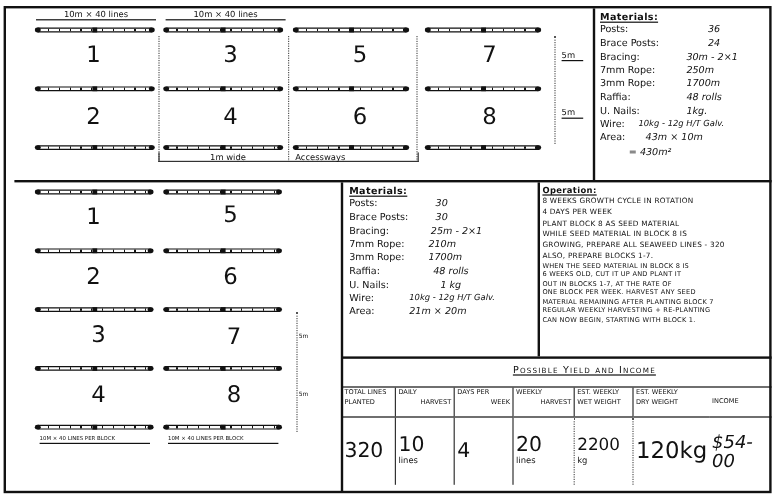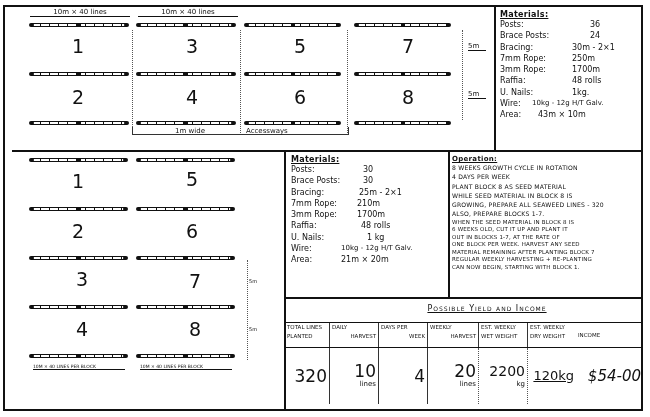--- a/index.html
+++ b/index.html
@@ -12,27 +12,27 @@
           background:repeating-linear-gradient(90deg,#111 0 1px,#fff 1px 9px); box-sizing:border-box; }
   .line::before, .line::after { content:""; position:absolute; top:-1px; width:5px; height:4px; background:#111; border-radius:2px; }
   .line::before { left:-2px; } .line::after { right:-2px; }
   .line .mid { position:absolute; left:50%; top:-1px; width:4px; height:4px; background:#111; margin-left:-2px; }
   .blocknum { position:absolute; font-size:19px; text-align:center; width:60px; }
   .vdash { position:absolute; width:0; border-left:1px dotted #555; }
   .small { font-size:7px; }
   .mat-title { font-size:8px; font-weight:bold; text-decoration:underline; letter-spacing:0.3px; }
   .mat-row { display:flex; font-size:8px; line-height:11.3px; white-space:nowrap; }
   .mat-row .k { width:62px; }
-  .mat-row .v { flex:1; }
+  .mat-row .v { flex:1;font-style:italic; }
   .op-text { font-size:6.1px; line-height:9.3px; letter-spacing:0.2px; text-transform:uppercase; }
   .ytable { border-collapse:collapse; position:absolute; }
   .ytable td { border-left:1px solid #333; padding:0 2px; vertical-align:top; }
   .ytable td:first-child { border-left:none; }
   .hdr td { font-size:5.5px; height:24px; line-height:9px; border-bottom:1px solid #111; text-transform:uppercase; }
-  .val td { font-size:17px; height:56px; vertical-align:middle; text-align:right; line-height:16px; }
+  .val td { font-size:17px; height:56px; vertical-align:middle; text-align:left; line-height:16px; }
   .val .sub { font-size:7px; display:block; line-height:10px; }
 </style>
 </head>
 <body>
 
 <div class="abs frame" style="left:3px;top:5px;width:640px;height:406px;"></div>
 
 <div class="abs" style="left:12px;top:150px;width:631px;height:0;border-top:2px solid #111;"></div>
 
 <div>
@@ -130,20 +130,24 @@
       <span class="k">U. Nails:</span>
       <span class="v" style="padding-left:10px;">1kg.</span>
     </div>
   <div class="mat-row">
       <span class="k" style="width:32px;">Wire:</span>
       <span class="v" style="font-size:7px;">10kg - 12g H/T Galv.</span>
     </div>
   <div class="mat-row">
       <span class="k" style="width:38px;">Area:</span>
       <span class="v">43m × 10m</span>
+    </div>
+  <div class="mat-row">
+      <span class="k" style="width:24px;"></span>
+      <span class="v">= 430m²</span>
     </div>
 </div>
 
 <div>
   <div class="line" style="left:30px;top:158px;width:97px;">
       <span class="mid"></span>
     </div>
   <div class="line" style="left:137px;top:158px;width:97px;">
       <span class="mid"></span>
     </div>
@@ -283,17 +287,17 @@
     <td style="border-left:none;vertical-align:middle;">
           <div>Income</div>
         </td>
   </tr>
   <tr class="val">
     <td><span>320</span></td>
     <td><span>10</span><span class="sub">lines</span></td>
     <td><span>4</span></td>
     <td><span>20</span><span class="sub">lines</span></td>
     <td style="font-size:14px;border-left:1px dotted #555;"><span>2200</span><span class="sub">kg</span></td>
-    <td style="font-size:13px;border-left:1px dotted #555;text-decoration:underline;"><span>120kg</span></td>
+    <td style="font-size:19px;border-left:1px dotted #555;"><span>120kg</span></td>
     <td style="border-left:none;font-size:15px;font-style:italic;"><span>$54-00</span></td>
   </tr>
 </tbody>
   </table>
 
 </body></html>

